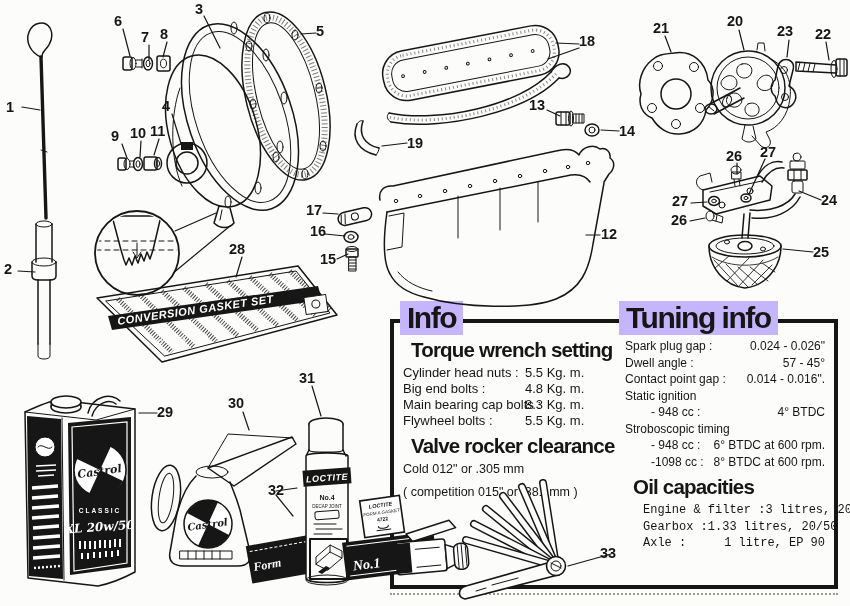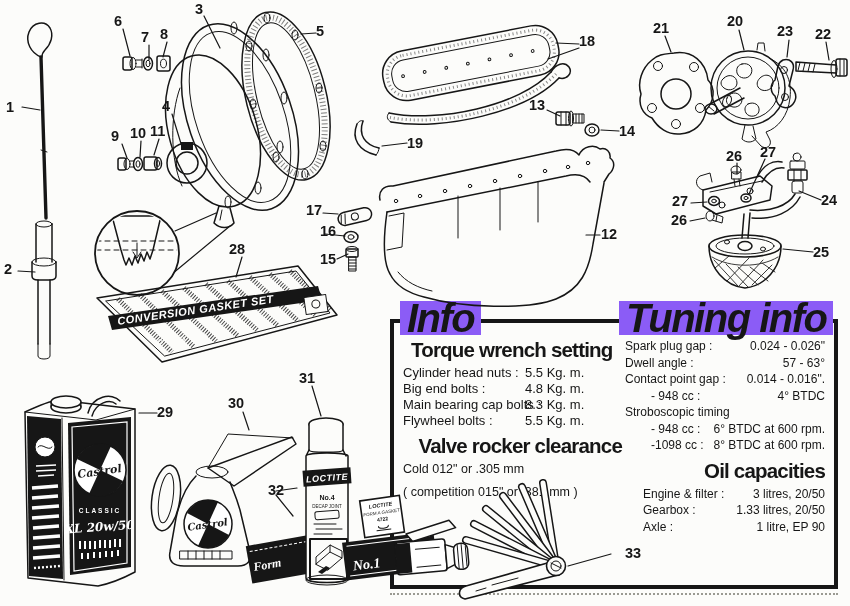--- a/index.html
+++ b/index.html
@@ -11,34 +11,34 @@
   .lead{stroke:#161616;fill:none;stroke-width:1.2;stroke-linecap:round;}
   .fb{fill:#161616;stroke:none;}
   .wh{fill:#fcfcfa;}
   .callout{position:absolute;z-index:3;font-size:14.5px;font-weight:bold;line-height:16px;
            font-family:"Liberation Sans",sans-serif;color:#161616;}
   
   .infobox{position:absolute;left:390px;top:319px;width:440px;height:262px;
            border:4px solid #161616;z-index:1;background:#fcfcfa;}
   .infobox::after{content:"";position:absolute;left:-4px;right:-4px;bottom:-10px;
            border-bottom:2px dotted #9a9a92;}
-  .ib-title{position:absolute;top:-22px;background:#8b5cf6;padding:0 7px;
-           font-size:40px;font-weight:bold;letter-spacing:-1.5px;line-height:34px;white-space:nowrap;font-style:italic;}
+  .ib-title{position:absolute;top:-22px;background:#c4b5fd;padding:0 7px;
+           font-size:30px;font-weight:bold;letter-spacing:-1.5px;line-height:34px;white-space:nowrap;}
   .ib-col{position:absolute;top:15px;}
   .col-l{left:9px;width:219px;}
   .col-r{left:231px;width:200px;}
   .ib-h{font-size:20.5px;font-weight:bold;letter-spacing:-0.8px;margin:0 0 3px 8px;white-space:nowrap;}
   .kv{display:flex;font-size:13px;line-height:16px;white-space:nowrap;}
   .kv .k{width:122px;flex:none;}
   .kv2{display:flex;justify-content:space-between;font-size:12px;line-height:16.5px;white-space:nowrap;}
   .kv2.ind{padding-left:26px;}
   .note{font-size:12.5px;line-height:16px;white-space:nowrap;}
   .mt{margin-top:7px;}
-  .mt2{margin-top:5px;text-align:right;}
-  .oil-rows{padding-left:18px;}
+  .mt2{margin-top:5px;}
+  .oil-rows{padding-left:18px;font-family:Liberation Mono, monospace;}
 </style>
 </head>
 <body>
 
 <div class="stage">
 
   <div class="infobox">
     <span class="ib-title" style="left:6px">Info</span>
     <span class="ib-title" style="left:225px">Tuning info</span>
 
@@ -65,25 +65,29 @@
       <div class="note mt">( competition 015" or .381 mm )</div>
     </div>
 
     <div class="ib-col col-r">
       <div class="kv2">
           <span>Spark plug gap :</span>
           <span>0.024 - 0.026"</span>
         </div>
       <div class="kv2">
           <span>Dwell angle :</span>
-          <span>57 - 63°</span>
+          <span>57 - 45°</span>
         </div>
       <div class="kv2">
           <span>Contact point gap :</span>
           <span>0.014 - 0.016".</span>
+        </div>
+      <div class="kv2">
+          <span>Static ignition</span>
+          <span></span>
         </div>
       <div class="kv2 ind">
           <span>- 948 cc :</span>
           <span>4° BTDC</span>
         </div>
       <div class="kv2">
           <span>Stroboscopic timing</span>
           <span></span>
         </div>
       <div class="kv2 ind">
@@ -555,34 +559,34 @@
   <div class="callout" style="left:114px;top:13px">6</div>
   <div class="callout" style="left:141px;top:29px">7</div>
   <div class="callout" style="left:160px;top:26px">8</div>
   <div class="callout" style="left:111px;top:128px">9</div>
   <div class="callout" style="left:130px;top:125px">10</div>
   <div class="callout" style="left:150px;top:123px">11</div>
   <div class="callout" style="left:601px;top:226px">12</div>
   <div class="callout" style="left:529px;top:97px">13</div>
   <div class="callout" style="left:619px;top:123px">14</div>
   <div class="callout" style="left:320px;top:251px">15</div>
-  <div class="callout" style="left:320px;top:223px">16</div>
+  <div class="callout" style="left:310px;top:223px">16</div>
   <div class="callout" style="left:306px;top:202px">17</div>
   <div class="callout" style="left:579px;top:33px">18</div>
   <div class="callout" style="left:407px;top:135px">19</div>
   <div class="callout" style="left:727px;top:13px">20</div>
   <div class="callout" style="left:653px;top:20px">21</div>
   <div class="callout" style="left:815px;top:26px">22</div>
   <div class="callout" style="left:777px;top:23px">23</div>
   <div class="callout" style="left:821px;top:192px">24</div>
   <div class="callout" style="left:813px;top:244px">25</div>
   <div class="callout" style="left:726px;top:148px">26</div>
   <div class="callout" style="left:760px;top:144px">27</div>
   <div class="callout" style="left:672px;top:193px">27</div>
   <div class="callout" style="left:671px;top:212px">26</div>
   <div class="callout" style="left:229px;top:241px">28</div>
   <div class="callout" style="left:157px;top:404px">29</div>
   <div class="callout" style="left:228px;top:395px">30</div>
   <div class="callout" style="left:299px;top:370px">31</div>
   <div class="callout" style="left:268px;top:482px">32</div>
-  <div class="callout" style="left:625px;top:545px">33</div>
+  <div class="callout" style="left:600px;top:545px">33</div>
 
 </div>
 
 </body></html>

